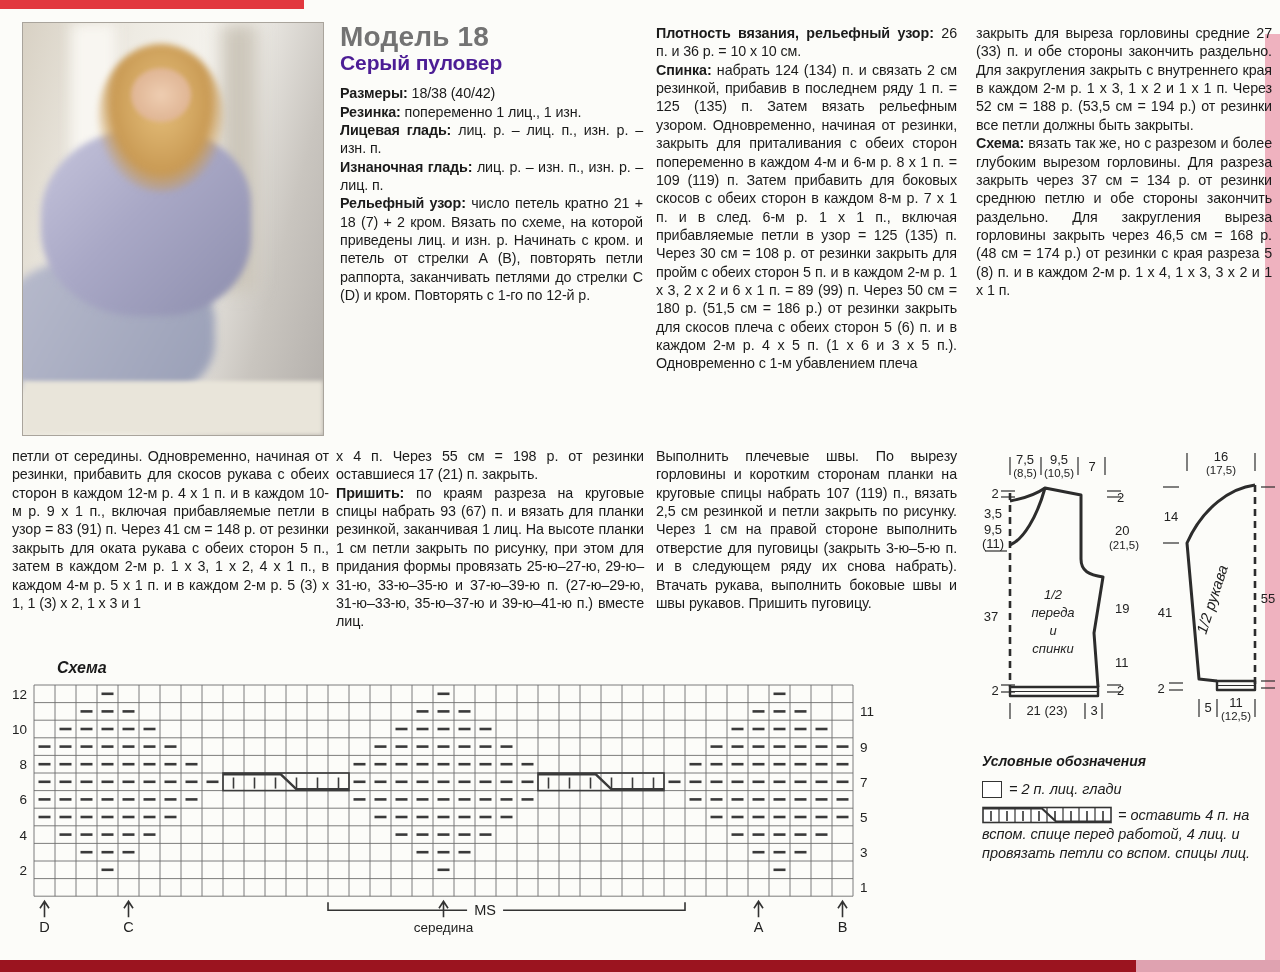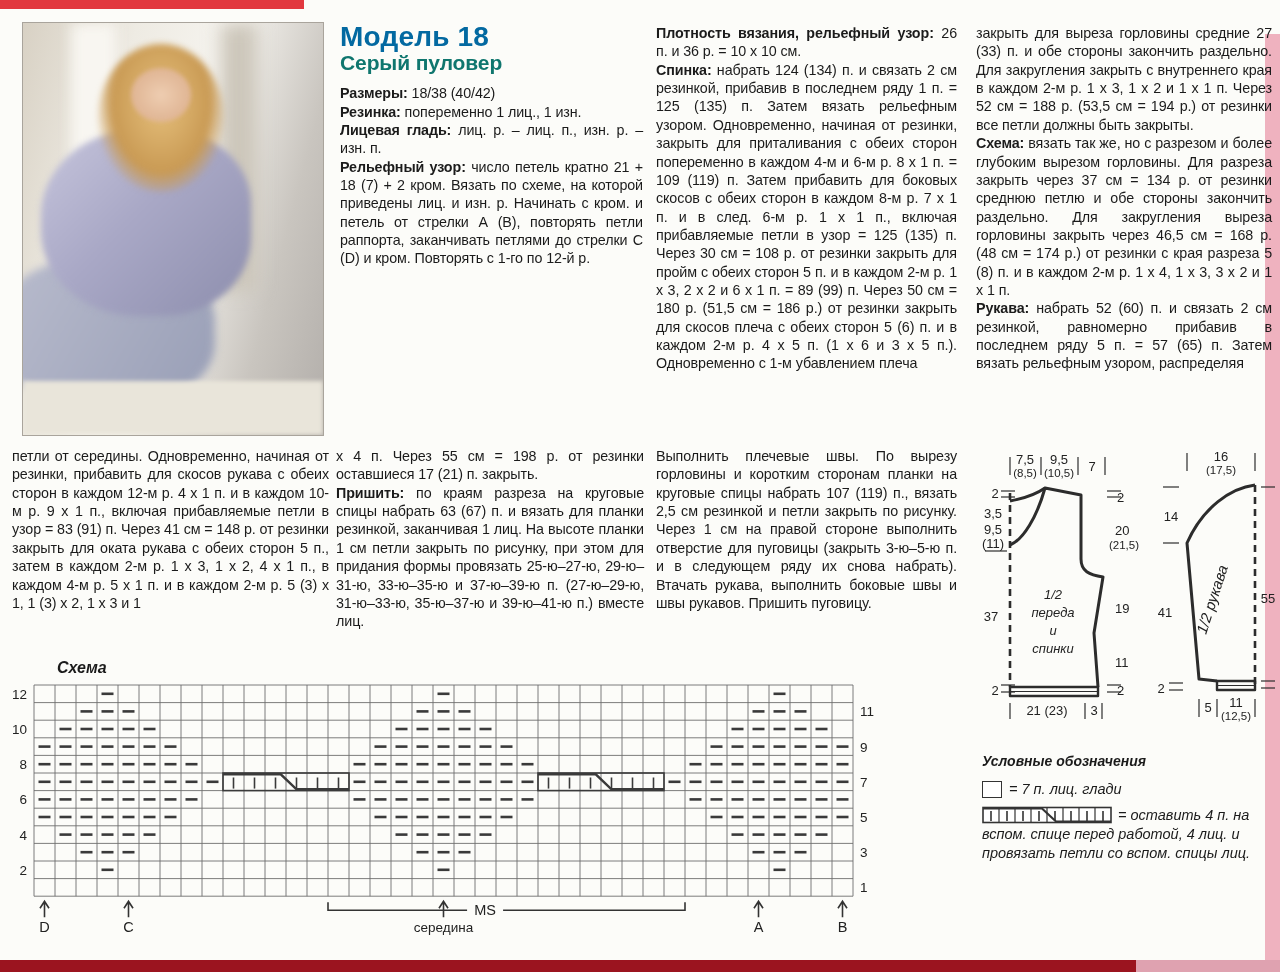--- a/index.html
+++ b/index.html
@@ -23,22 +23,22 @@
   .ph-sweater{left:6%;top:26%;width:70%;height:45%;border-radius:46% 40% 42% 46%;
            background:linear-gradient(135deg,#c6c5dc 0%,#a9a8c6 45%,#8d8ead 100%);filter:blur(3px);}
   .ph-pants{left:-8%;top:57%;width:72%;height:36%;border-radius:42%;
            background:linear-gradient(120deg,#b9bccd,#989eb6);filter:blur(4px);}
   .ph-ledge{left:0;top:87%;width:100%;height:13%;background:#e9e5da;filter:blur(2px);}
 
   
   .col{position:absolute;font-size:14.3px;line-height:1.285;text-align:justify;letter-spacing:-0.1px;}
   .col p{margin:0;}
   .lead{font-weight:bold;}
-  .title{color:#0369a1;font-weight:bold;font-size:28px;line-height:1.04;letter-spacing:0.2px;}
-  .subtitle{color:#0f766e;font-weight:bold;font-size:21px;line-height:1.15;margin-bottom:9px;}
+  .title{color:#737373;font-weight:bold;font-size:28px;line-height:1.04;letter-spacing:0.2px;}
+  .subtitle{color:#4c1d95;font-weight:bold;font-size:21px;line-height:1.15;margin-bottom:9px;}
 
   
   .chart-wrap{position:absolute;left:12px;top:659px;width:890px;}
   .chart-title{font-style:italic;font-weight:bold;font-size:16px;margin:0 0 2px 45px;}
   .gl{stroke:#6e6e6e;stroke-width:0.9;}
   .purl{stroke:#3a3a3a;stroke-width:2.6;}
   .cbox{fill:none;stroke:#3a3a3a;stroke-width:1.6;}
   .tick{stroke:#3a3a3a;stroke-width:1.6;}
   .cthick{fill:none;stroke:#3a3a3a;stroke-width:2.4;}
   .rl{font-size:13.5px;fill:#222;}
@@ -82,41 +82,41 @@
     <div class="ph-hair"></div>
     <div class="ph-face"></div>
   </div>
 
   <div class="col" style="left:340px;top:22px;width:303px;">
     <div class="title">Модель 18</div>
     <div class="subtitle">Серый пуловер</div>
     <p><b class="lead">Размеры:</b> <span>18/38 (40/42)</span></p>
     <p><b class="lead">Резинка:</b> <span>попеременно 1 лиц., 1 изн.</span></p>
     <p><b class="lead">Лицевая гладь:</b> <span>лиц. р. – лиц. п., изн. р. – изн. п.</span></p>
+    <p><b class="lead">Изнаночная гладь:</b> <span>лиц. р. – изн. п., изн. р. – лиц. п.</span></p>
     <p><b class="lead">Рельефный узор:</b> <span>число петель кратно 21 + 18 (7) + 2 кром. Вязать по схеме, на которой приведены лиц. и изн. р. Начинать с кром. и петель от стрелки А (В), повторять петли раппорта, заканчивать петлями до стрелки С (D) и кром. Повторять с 1-го по 12-й р.</span></p>
   </div>
 
   <div class="col" style="left:656px;top:24px;width:301px;">
     <p><b class="lead">Плотность вязания, рельефный узор:</b> <span>26 п. и 36 р. = 10 х 10 см.</span></p>
     <p><b class="lead">Спинка:</b> <span>набрать 124 (134) п. и связать 2 см резинкой, прибавив в последнем ряду 1 п. = 125 (135) п. Затем вязать рельефным узором. Одновременно, начиная от резинки, закрыть для приталивания с обеих сторон попеременно в каждом 4-м и 6-м р. 8 х 1 п. = 109 (119) п. Затем прибавить для боковых скосов с обеих сторон в каждом 8-м р. 7 х 1 п. и в след. 6-м р. 1 х 1 п., включая прибавляемые петли в узор = 125 (135) п. Через 30 см = 108 р. от резинки закрыть для пройм с обеих сторон 5 п. и в каждом 2-м р. 1 х 3, 2 х 2 и 6 х 1 п. = 89 (99) п. Через 50 см = 180 р. (51,5 см = 186 р.) от резинки закрыть для скосов плеча с обеих сторон 5 (6) п. и в каждом 2-м р. 4 х 5 п. (1 х 6 и 3 х 5 п.). Одновременно с 1-м убавлением плеча</span></p>
   </div>
 
   <div class="col" style="left:976px;top:24px;width:296px;">
     <p><span>закрыть для выреза горловины средние 27 (33) п. и обе стороны закончить раздельно. Для закругления закрыть с внутреннего края в каждом 2-м р. 1 х 3, 1 х 2 и 1 х 1 п. Через 52 см = 188 р. (53,5 см = 194 р.) от резинки все петли должны быть закрыты.</span></p>
     <p><b class="lead">Схема:</b> <span>вязать так же, но с разрезом и более глубоким вырезом горловины. Для разреза закрыть через 37 см = 134 р. от резинки среднюю петлю и обе стороны закончить раздельно. Для закругления выреза горловины закрыть через 46,5 см = 168 р. (48 см = 174 р.) от резинки с края разреза 5 (8) п. и в каждом 2-м р. 1 х 4, 1 х 3, 3 х 2 и 1 х 1 п.</span></p>
-    <p><b class="lead">Рукава:</b> <span>набрать 52 (60) п. и связать 2 см резинкой, равномерно прибавив в последнем ряду 5 п. = 57 (65) п. Затем вязать рельефным узором, распределяя</span></p>
   </div>
 
   <div class="col" style="left:12px;top:447px;width:317px;">
     <p><span>петли от середины. Одновременно, начиная от резинки, прибавить для скосов рукава с обеих сторон в каждом 12-м р. 4 х 1 п. и в каждом 10-м р. 9 х 1 п., включая прибавляемые петли в узор = 83 (91) п. Через 41 см = 148 р. от резинки закрыть для оката рукава с обеих сторон 5 п., затем в каждом 2-м р. 1 х 3, 1 х 2, 4 х 1 п., в каждом 4-м р. 5 х 1 п. и в каждом 2-м р. 5 (3) х 1, 1 (3) х 2, 1 х 3 и 1</span></p>
   </div>
 
   <div class="col" style="left:336px;top:447px;width:308px;">
     <p><span>х 4 п. Через 55 см = 198 р. от резинки оставшиеся 17 (21) п. закрыть.</span></p>
-    <p><b class="lead">Пришить:</b> <span>по краям разреза на круговые спицы набрать 63 (67) п. и вязать для планки резинкой, заканчивая 1 лиц. На высоте планки 1 см петли закрыть по рисунку, при этом для придания формы провязать 25-ю–27-ю, 29-ю–31-ю, 33-ю–35-ю и 37-ю–39-ю п. (27-ю–29-ю, 31-ю–33-ю, 35-ю–37-ю и 39-ю–41-ю п.) вместе лиц.</span></p>
+    <p><b class="lead">Пришить:</b> <span>по краям разреза на круговые спицы набрать 93 (67) п. и вязать для планки резинкой, заканчивая 1 лиц. На высоте планки 1 см петли закрыть по рисунку, при этом для придания формы провязать 25-ю–27-ю, 29-ю–31-ю, 33-ю–35-ю и 37-ю–39-ю п. (27-ю–29-ю, 31-ю–33-ю, 35-ю–37-ю и 39-ю–41-ю п.) вместе лиц.</span></p>
   </div>
 
   <div class="col" style="left:656px;top:447px;width:301px;">
     <p><span>Выполнить плечевые швы. По вырезу горловины и коротким сторонам планки на круговые спицы набрать 107 (119) п., вязать 2,5 см резинкой и петли закрыть по рисунку. Через 1 см на правой стороне выполнить отверстие для пуговицы (закрыть 3-ю–5-ю п. и в следующем ряду их снова набрать). Втачать рукава, выполнить боковые швы и швы рукавов. Пришить пуговицу.</span></p>
   </div>
 
   <svg class="schem" viewBox="0 0 315 305">
 
     <g>
 
@@ -476,21 +476,21 @@
         <path d="M316,223.20000000000002 V231.20000000000002 H455.08000000000004" class="arr"></path>
         <path d="M491.08000000000004,231.20000000000002 H673 V223.20000000000002" class="arr"></path>
         <text x="473.08000000000004" y="236.20000000000002" text-anchor="middle" class="ml">MS</text>
       </svg>
   </div>
 
   <div class="legend">
     <h4>Условные обозначения</h4>
     <div class="leg-row">
       <span class="sq"></span>
-      <span>= 7 п. лиц. глади</span>
+      <span>= 2 п. лиц. глади</span>
     </div>
     <div class="leg-cable">
       <svg width="132" height="18" style="vertical-align:-4px">
         <rect x="1" y="1.5" width="128" height="15" fill="#fff" stroke="#333" stroke-width="1.6"></rect>
         <g stroke="#333" stroke-width="1.2">
           <line x1="17" y1="1.5" x2="17" y2="16.5"></line>
             <line x1="33" y1="1.5" x2="33" y2="16.5"></line>
           <line x1="49" y1="1.5" x2="49" y2="16.5"></line>
             <line x1="65" y1="1.5" x2="65" y2="16.5"></line>
           <line x1="81" y1="1.5" x2="81" y2="16.5"></line>

